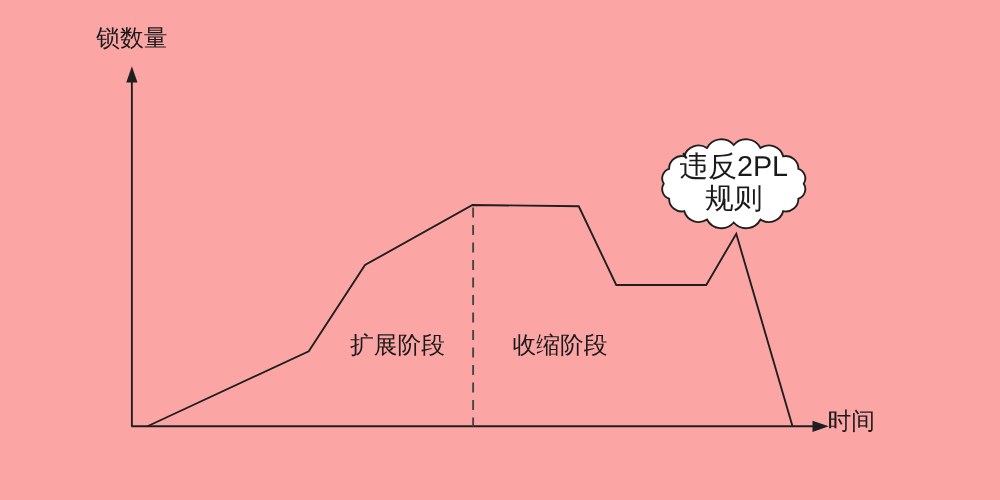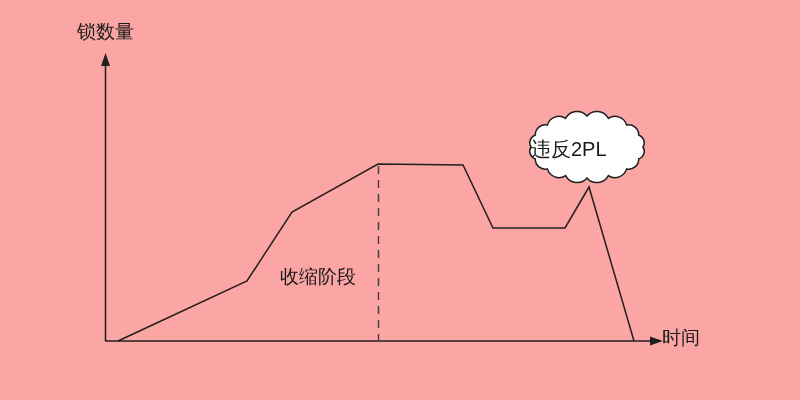--- a/index.html
+++ b/index.html
@@ -20,25 +20,25 @@
     line-height: 22px;
     white-space: nowrap;
   }
   .lbl-axis-y   { left: 77px;  top: 21px; }
   .lbl-axis-x   { left: 662px; top: 327px; }
   .lbl-expand   { left: 280px; top: 266px; }
   .lbl-shrink   { left: 410px; top: 266px; }
   .lbl-caption  { left: 316px; top: 354px; }
   .cloud-text {
     position: absolute;
-    left: 531px; top: 137px;
+    left: 531px; top: 121px;
     width: 112px;
-    text-align: left;
+    text-align: center;
     color: #1a1a1a;
-    font-size: 20px;
+    font-size: 23px;
     line-height: 25px;
   }
 </style>
 </head>
 <body>
 
 <div class="stage">
 
   <svg width="800" height="400" viewBox="0 0 800 400">
 
@@ -68,21 +68,23 @@
              A13,13 0 0 1 608.4,118.4
              A12,12 0 0 1 626.6,125.1
              A10,10 0 0 1 638.7,135.1
              A8,8 0 0 1 643,147 Z" fill="#ffffff" stroke="#1f1f1f" stroke-width="1.5"></path>
   </svg>
 
   <div class="lbl lbl-axis-y">锁数量</div>
 
   <div class="lbl lbl-axis-x">时间</div>
 
-  <div class="lbl lbl-expand">收缩阶段</div>
+  <div class="lbl lbl-expand">扩展阶段</div>
 
+  <div class="lbl lbl-shrink">收缩阶段</div>
 
 
   <div class="cloud-text">
     <div>违反2PL</div>
+    <div>规则</div>
   </div>
 
 </div>
 
 </body></html>

